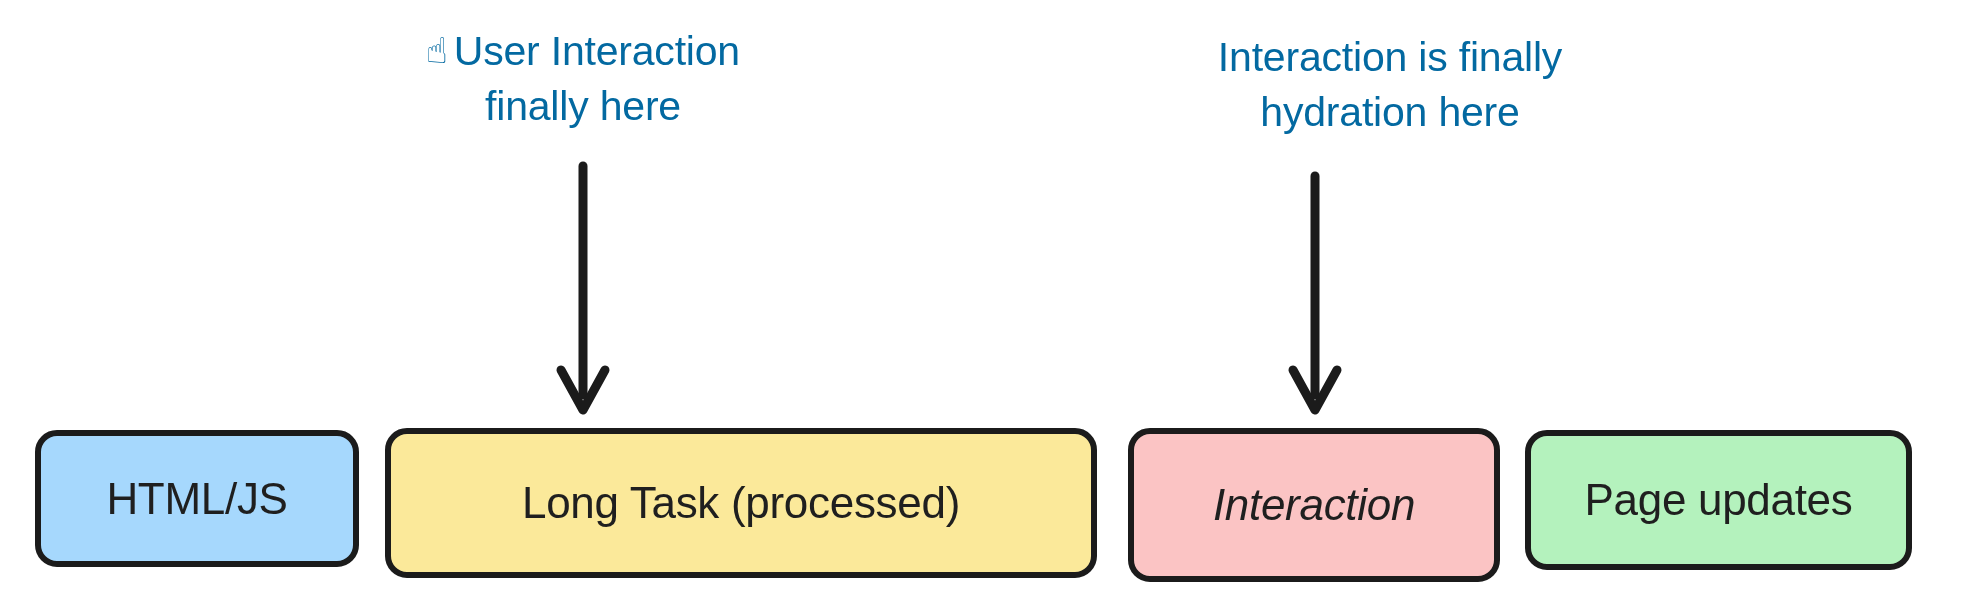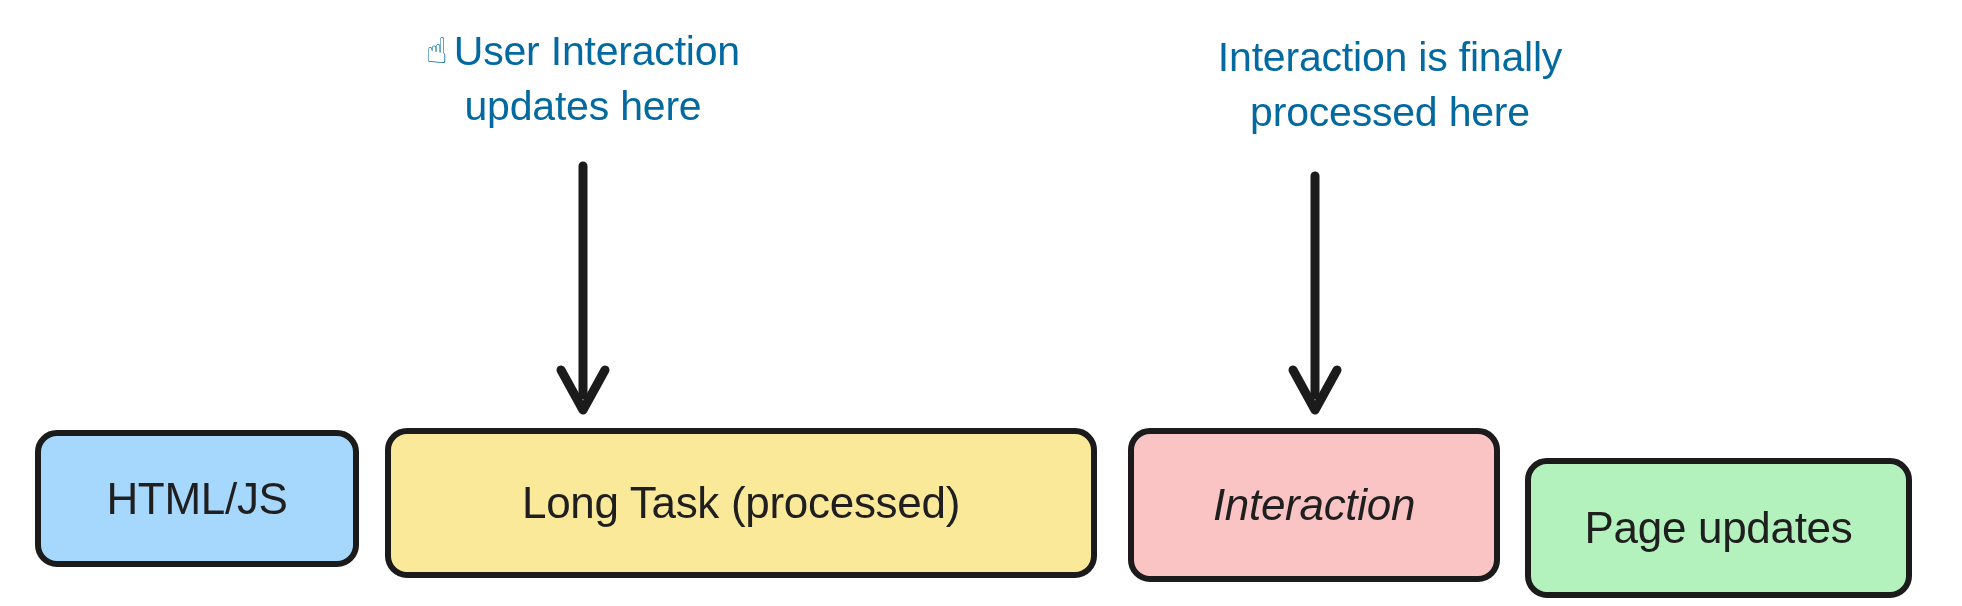--- a/index.html
+++ b/index.html
@@ -114,31 +114,31 @@
 </style>
 </head>
 <body>
 
 <div id="diagram-canvas" style="background-color: rgb(255, 255, 255);">
 
   <div class="annotation" id="annotation-user-interaction">
     <span class="anno-line">
       <span class="anno-emoji">☝</span><span>User Interaction</span>
     </span>
-    <span class="anno-line">updates here</span>
+    <span class="anno-line">finally here</span>
   </div>
 
   <svg class="arrow-svg" id="arrow-to-long-task" width="80" height="260" viewBox="0 0 80 260">
     <path d="M40 6 L40 235" stroke="#1b1b1b" stroke-width="9" stroke-linecap="round" fill="none"></path>
     <path d="M18 210 L40 250 L62 210" stroke="#1b1b1b" stroke-width="9" stroke-linecap="round" stroke-linejoin="round" fill="none"></path>
   </svg>
 
   <div class="annotation" id="annotation-interaction-processed">
     <span class="anno-line">Interaction is finally</span>
-    <span class="anno-line">processed here</span>
+    <span class="anno-line">hydration here</span>
   </div>
 
   <svg class="arrow-svg" id="arrow-to-interaction-handler" width="80" height="250" viewBox="0 0 80 250">
     <path d="M40 6 L40 225" stroke="#1b1b1b" stroke-width="9" stroke-linecap="round" fill="none"></path>
     <path d="M18 200 L40 240 L62 200" stroke="#1b1b1b" stroke-width="9" stroke-linecap="round" stroke-linejoin="round" fill="none"></path>
   </svg>
 
   <div class="node-box" id="node-html-js" style="background-color: rgb(166, 216, 253);">
     <span class="node-line">HTML/JS</span>
   </div>
@@ -146,17 +146,17 @@
   <div class="node-box" id="node-long-task" style="background-color: rgb(251, 233, 154);">
     <span class="node-line">Long Task (processed)</span>
   </div>
 
   <div class="node-box" id="node-interaction-handler" style="background-color: rgb(251, 196, 196);">
     <div>
       <span class="node-line">Interaction</span>
     </div>
   </div>
 
-  <div class="node-box" id="node-page-updates" style="background-color: rgb(180, 242, 189); margin-top: 28px;">
+  <div class="node-box" id="node-page-updates" style="background-color: rgb(180, 242, 189);">
     <span class="node-line">Page updates</span>
   </div>
 
 </div>
 
 </body></html>

